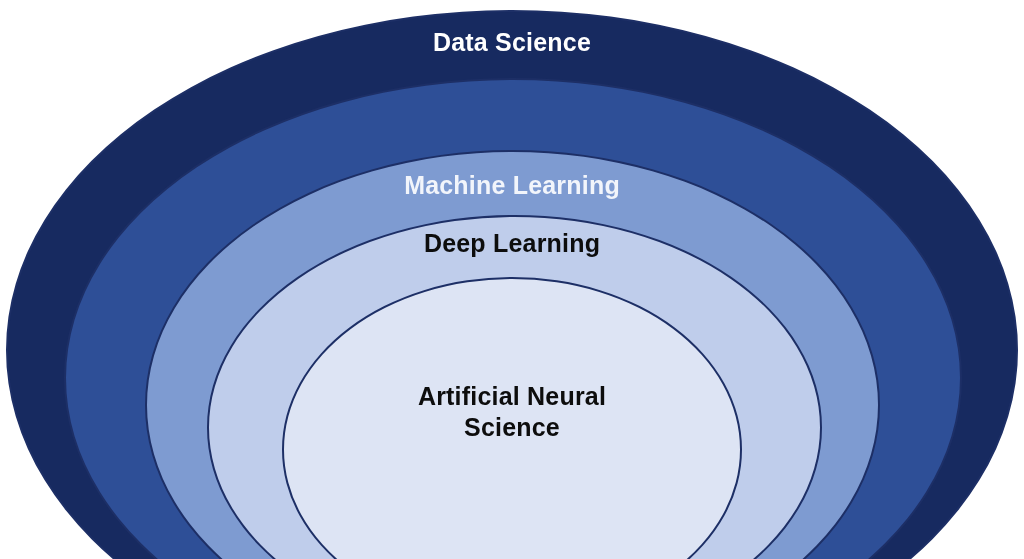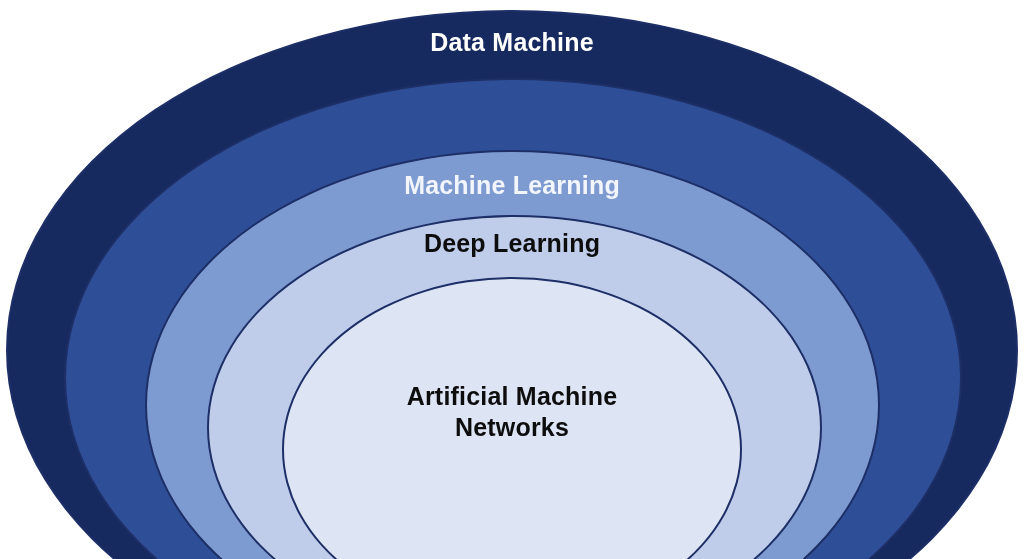--- a/index.html
+++ b/index.html
@@ -54,22 +54,22 @@
 <body>
 
 <div class="canvas">
 
   <div class="ellipse e1" style="background: rgb(23, 42, 96); border-color: rgb(29, 47, 102);"></div>
   <div class="ellipse e2" style="background: rgb(46, 79, 151); border-color: rgb(29, 47, 102);"></div>
   <div class="ellipse e3" style="background: rgb(126, 155, 209); border-color: rgb(29, 47, 102);"></div>
   <div class="ellipse e4" style="background: rgb(191, 205, 235); border-color: rgb(29, 47, 102);"></div>
   <div class="ellipse e5" style="background: rgb(221, 228, 244); border-color: rgb(29, 47, 102);"></div>
 
-  <div class="layer-label l1" style="color: rgb(255, 255, 255);">Data Machine</div>
+  <div class="layer-label l1" style="color: rgb(255, 255, 255);">Data Science</div>
 
 
   <div class="layer-label l3" style="color: rgb(242, 245, 251);">Machine Learning</div>
 
   <div class="layer-label l4" style="color: rgb(13, 13, 13);">Deep Learning</div>
 
-  <div class="layer-label l5" style="color: rgb(13, 13, 13);">Artificial Machine Networks</div>
+  <div class="layer-label l5" style="color: rgb(13, 13, 13);">Artificial Neural Science</div>
 
 </div>
 
 </body></html>

